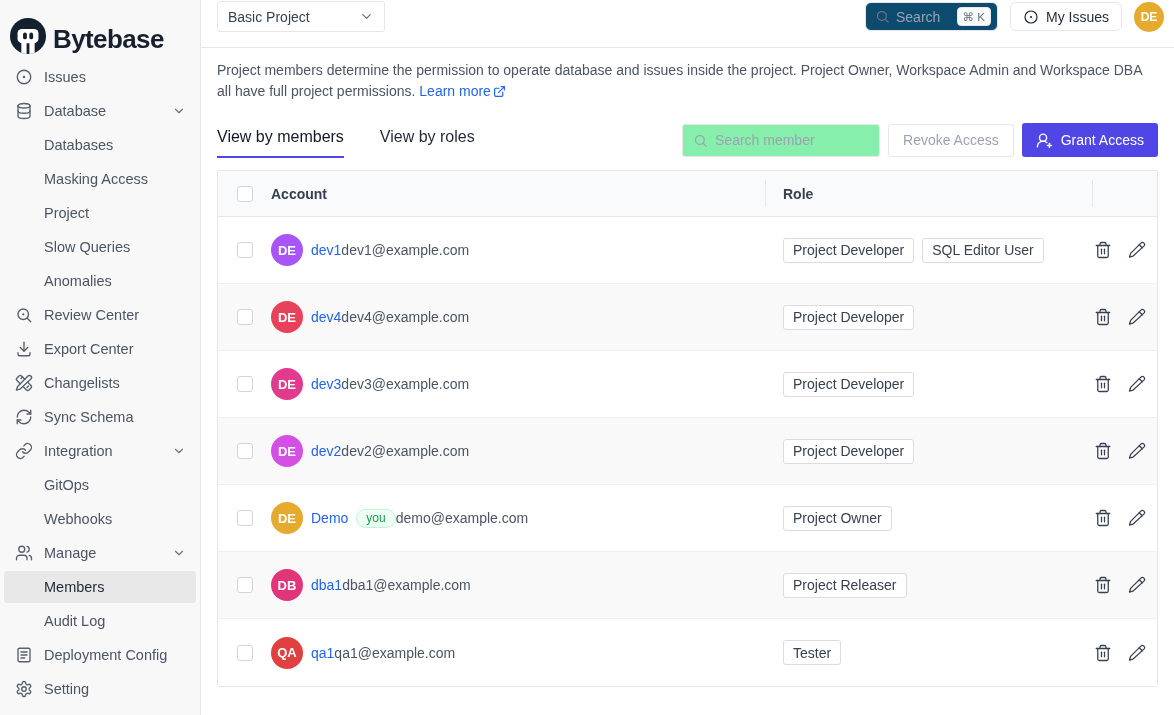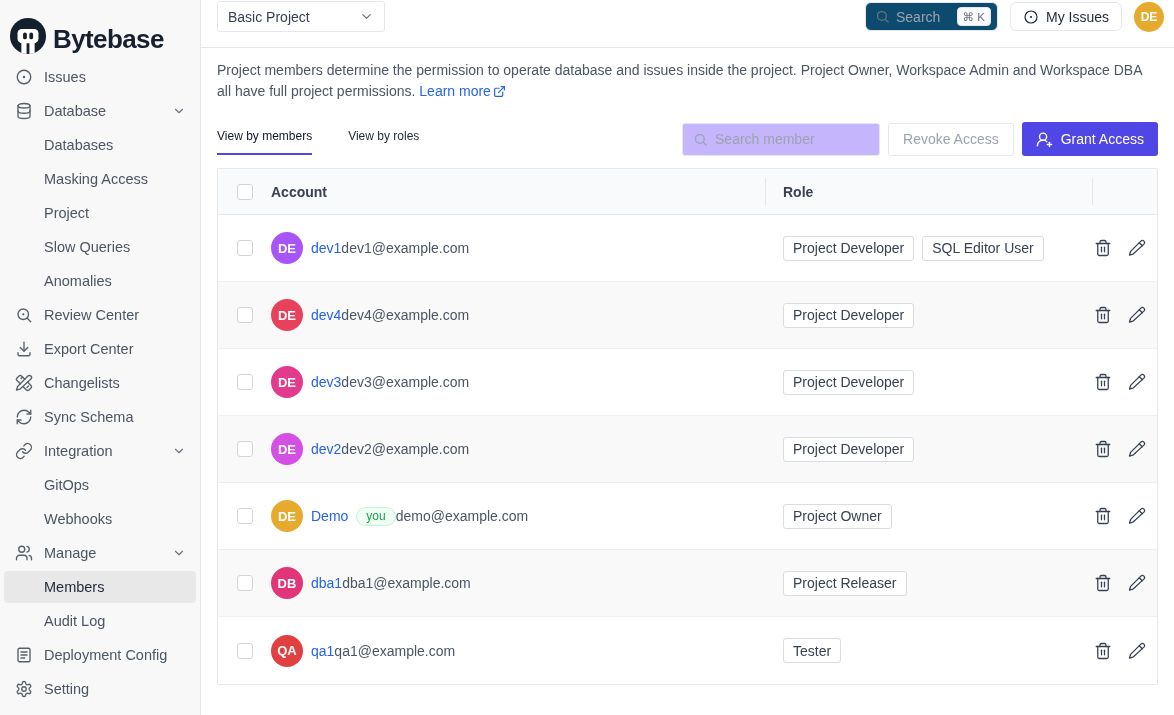--- a/index.html
+++ b/index.html
@@ -32,24 +32,24 @@
   .my-issues { height:29px; border:1px solid #e5e7eb; border-radius:6px; background:#fff; display:flex; align-items:center; gap:7px; padding:0 12px; font-size:14px; color:#1f2937; cursor:pointer; }
   .avatar-top { width:30px; height:30px; border-radius:50%; color:#fff; font-weight:700; font-size:12px; display:flex; align-items:center; justify-content:center; cursor:pointer; }
 
   
   .main { flex:1; padding:12px 16px 0 16px; overflow:hidden; background:#fff; }
   .desc { color:#4b5563; font-size:14px; line-height:21px; max-width:945px; }
   .learn-more { color:#2563eb; text-decoration:none; cursor:pointer; white-space:nowrap; }
   .ext-icon { display:inline-block; vertical-align:-2px; margin-left:2px; color:#2563eb; }
 
   .tabs-row { margin-top:18px; display:flex; align-items:center; }
-  .tab { font-size:12px; color:#1f2937; padding:6px 0 10px 0; margin-right:36px; cursor:pointer; border-bottom:2.5px solid transparent; }
+  .tab { font-size:16px; color:#1f2937; padding:6px 0 10px 0; margin-right:36px; cursor:pointer; border-bottom:2.5px solid transparent; }
   .tab.active { color:#111827; border-bottom-color:#4f46e5; }
   .tabs-actions { margin-left:auto; display:flex; align-items:center; gap:8px; }
-  .member-search { width:198px; height:33px; border:1px solid #e5e7eb; border-radius:3px; display:flex; align-items:center; gap:7px; padding:0 10px; color:#9ca3af; background:#c4b5fd; }
+  .member-search { width:198px; height:33px; border:1px solid #e5e7eb; border-radius:3px; display:flex; align-items:center; gap:7px; padding:0 10px; color:#9ca3af; background:#86efac; }
   .member-search input { border:none; outline:none; width:100%; font-size:14px; font-family:inherit; color:#374151; background:transparent; }
   .member-search input::placeholder { color:#9ca3af; }
   .btn-revoke { height:33px; padding:0 14px; border:1px solid #e5e7eb; background:#fff; border-radius:3px; color:#9ca3af; font-size:14px; cursor:pointer; }
   .btn-grant { height:34px; padding:0 14px; border:none; border-radius:3px; color:#fff; font-size:14px; display:flex; align-items:center; gap:8px; cursor:pointer; }
 
   
   .table { margin-top:12px; border:1px solid #e5e7eb; border-radius:2px; }
   .trow, .thead { display:grid; grid-template-columns:53px 494px 327px 1fr; align-items:center; }
   .thead { height:46px; background:#f9fafb; border-bottom:1px solid #e5e7eb; }
   .th { font-weight:600; color:#374151; font-size:14px; position:relative; height:100%; display:flex; align-items:center; }

